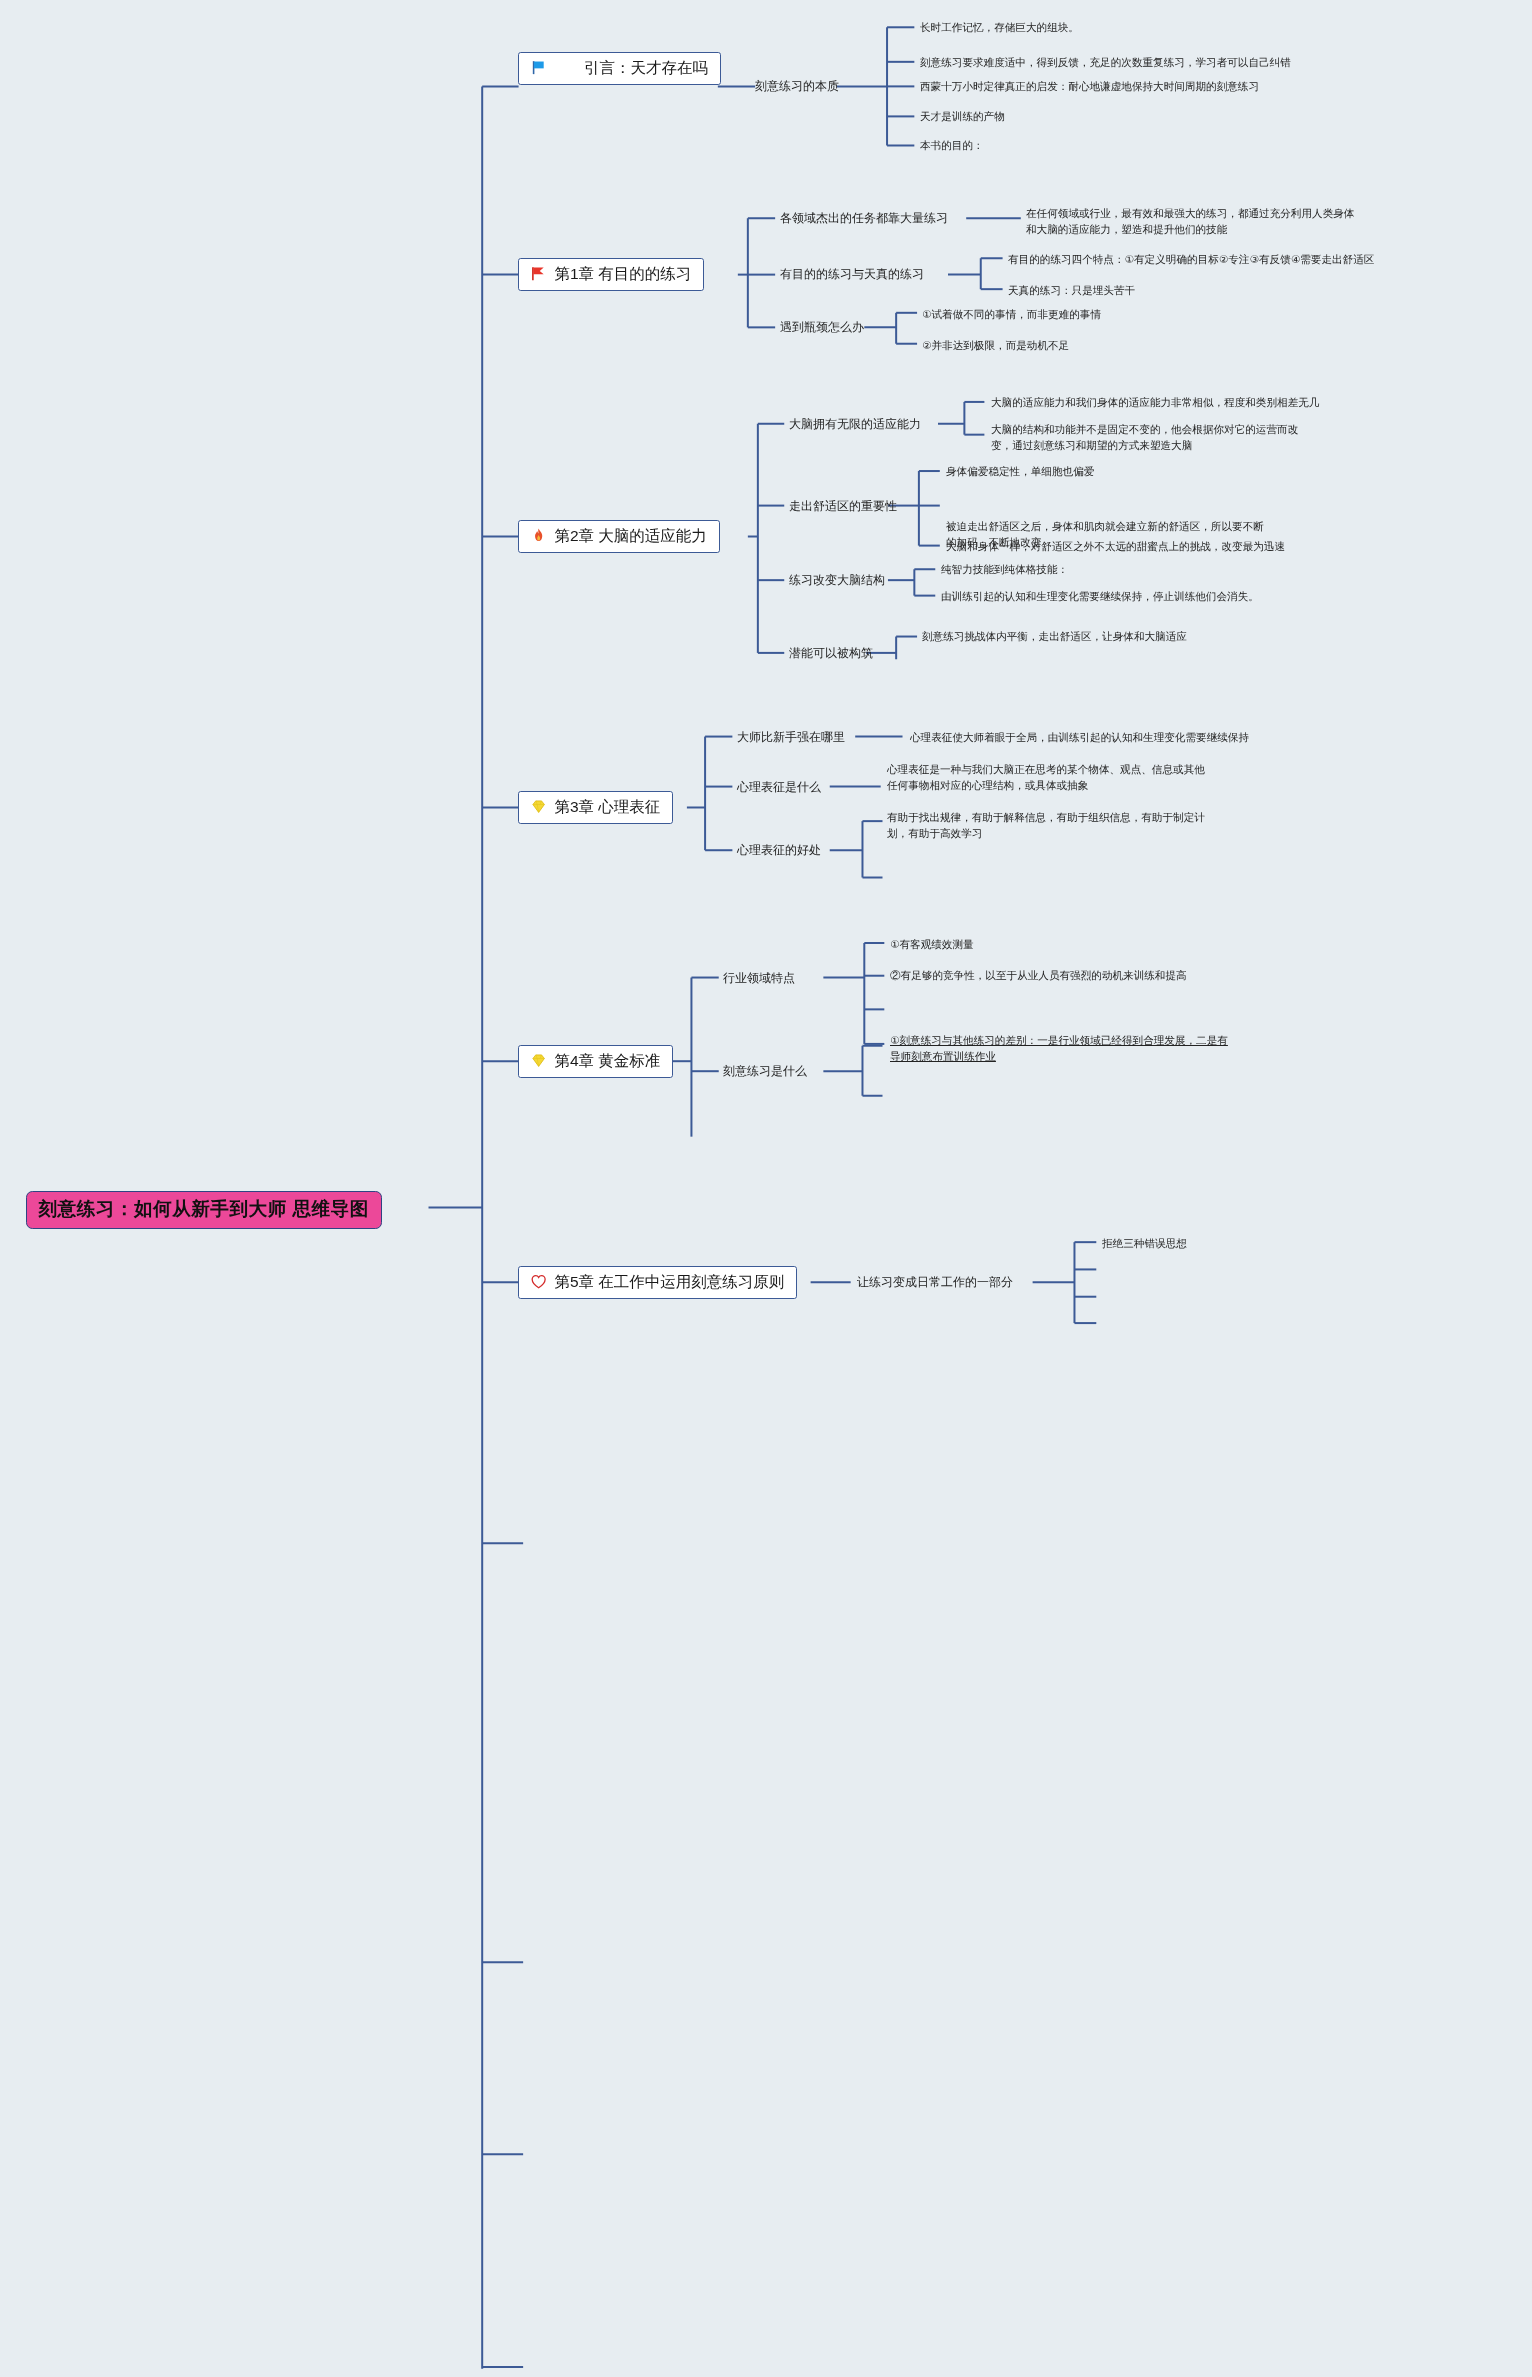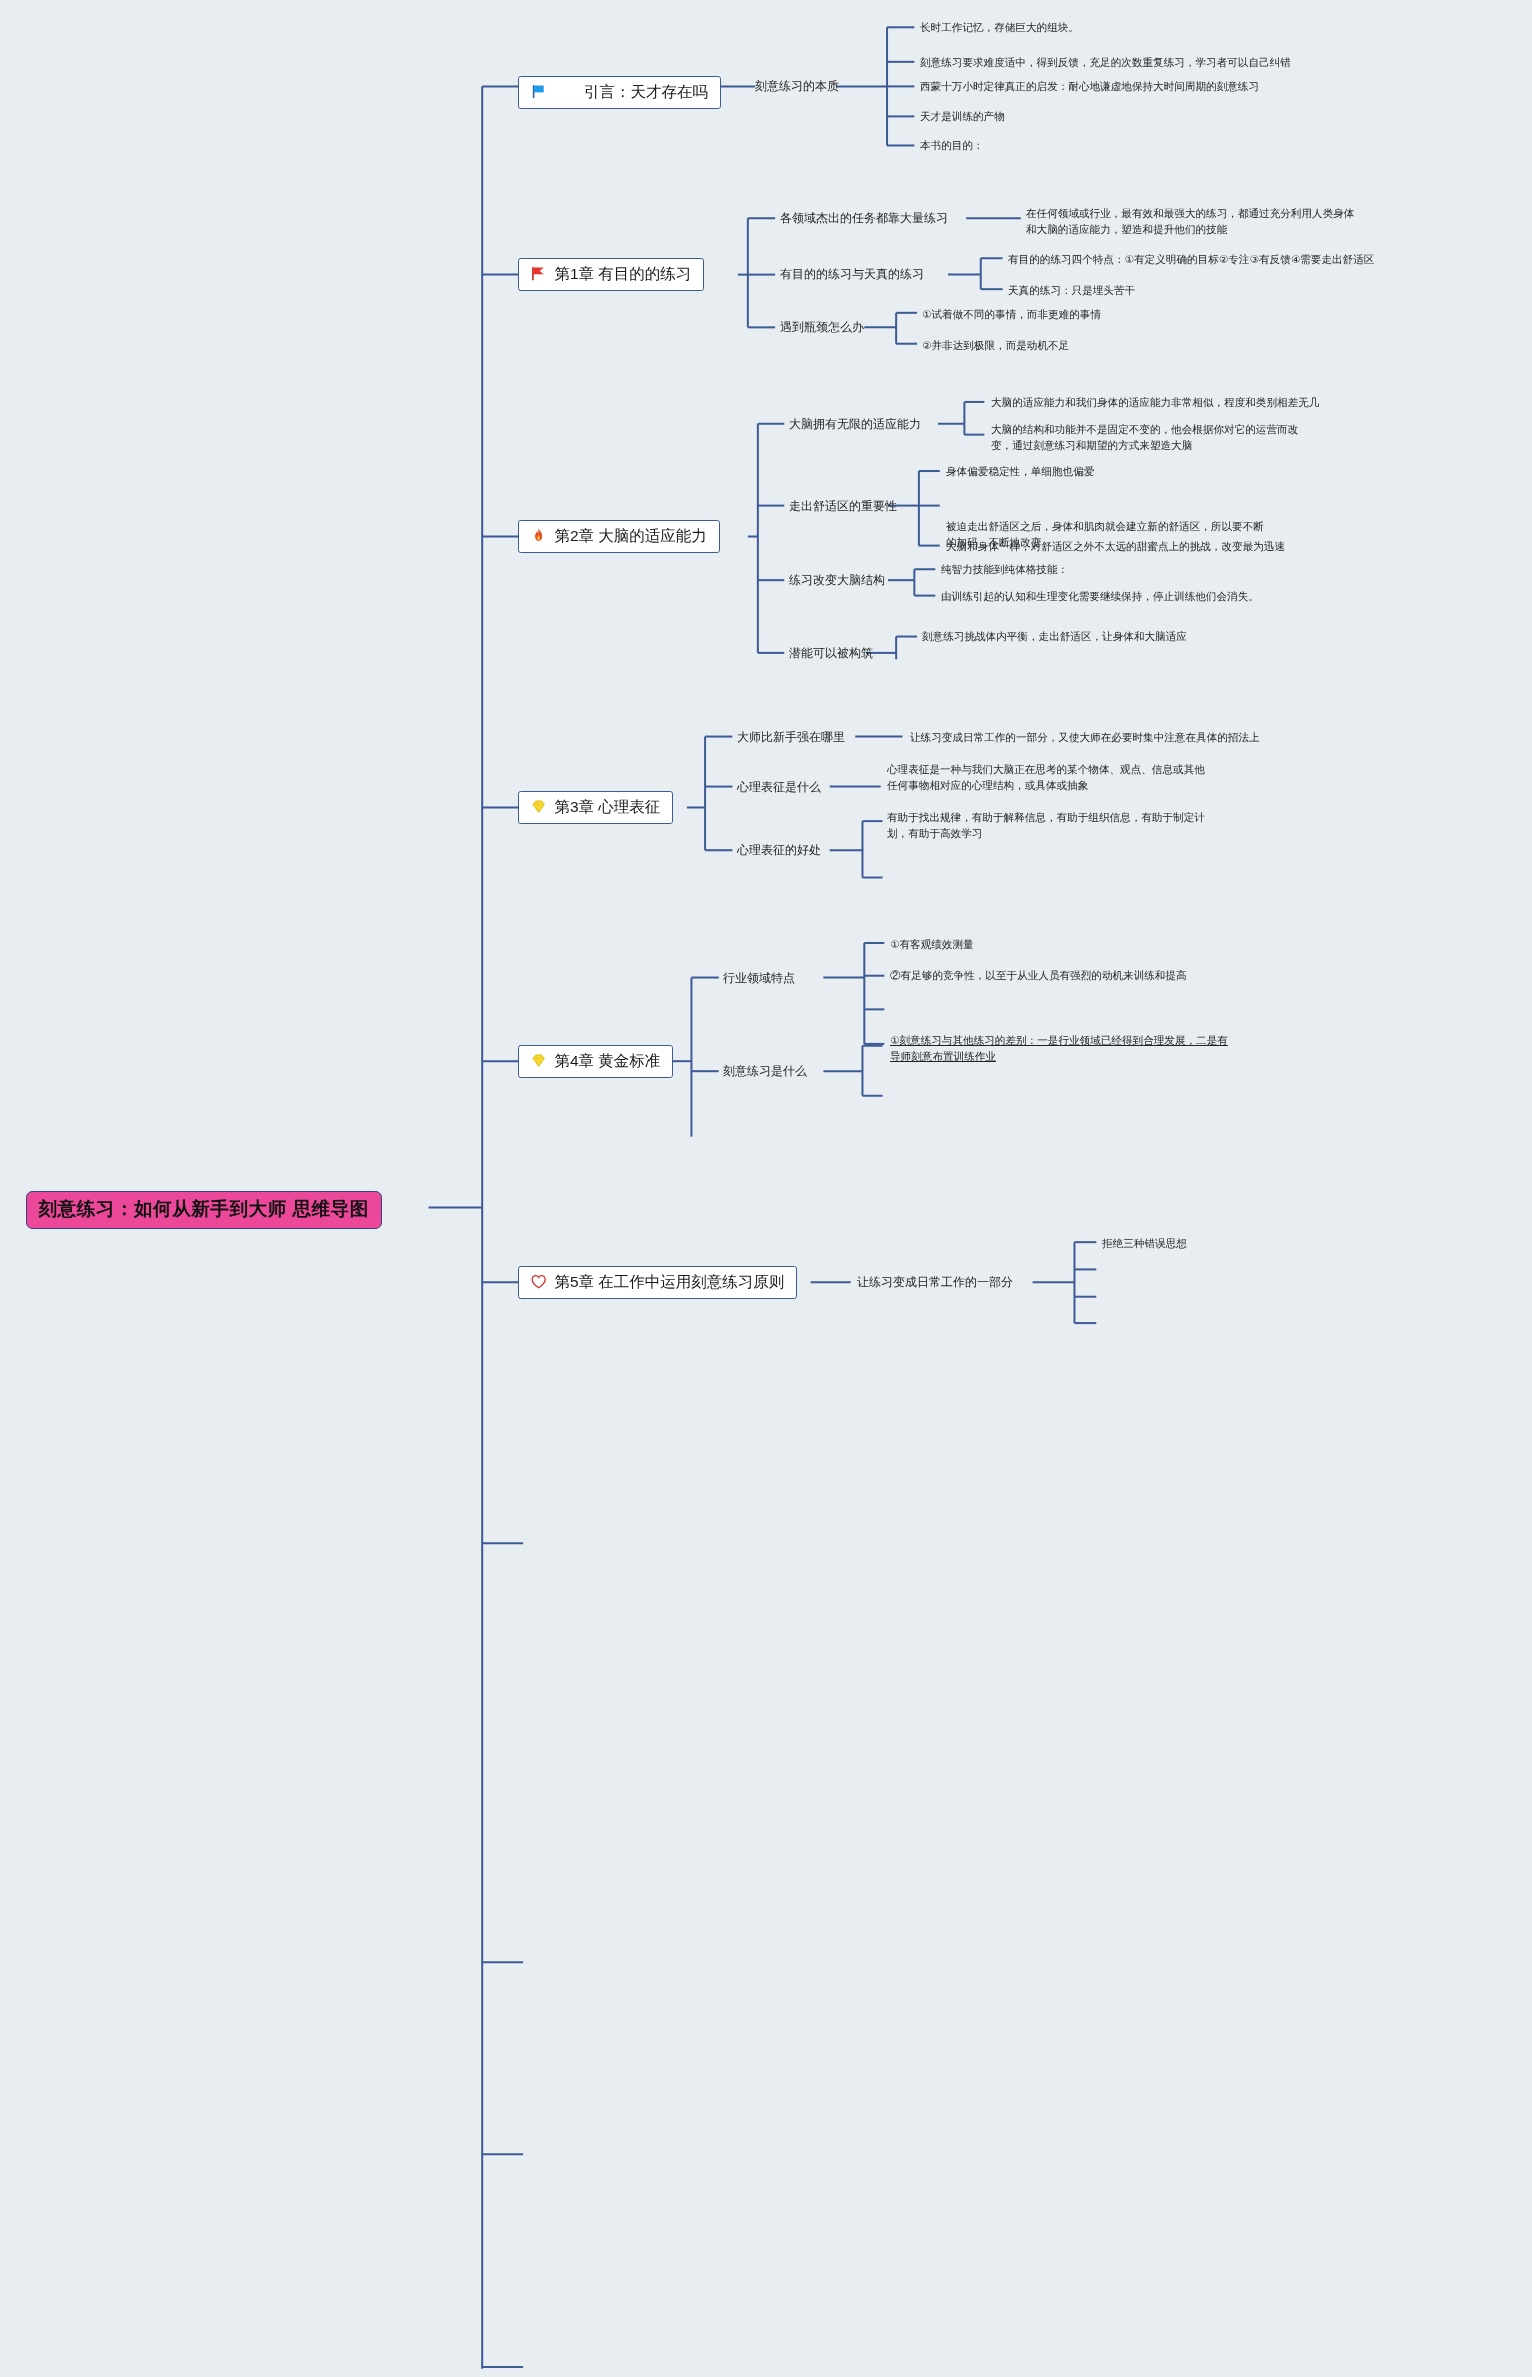--- a/index.html
+++ b/index.html
@@ -184,21 +184,21 @@
     <line x1="1181" y1="1366" x2="1205" y2="1366"></line>
     <line x1="1181" y1="1396" x2="1205" y2="1396"></line>
     <line x1="1181" y1="1426" x2="1205" y2="1426"></line>
     <line x1="1181" y1="1455" x2="1205" y2="1455"></line>
   </svg>
 
   <div class="node root" style="left:25.5px; top:1191px;">
     <span>刻意练习：如何从新手到大师 思维导图</span>
   </div>
 
-  <div class="node chap" style="left:518px; top:76px;gap:36px;">
+  <div class="node chap" style="left:518px; top:52px;gap:36px;">
     <span class="ic">
       <svg viewBox="0 0 24 24" width="17.3" height="17.3">
           <path d="M5 3 L5 21" stroke="#2f66a8" stroke-width="2.2" fill="none"></path>
           <path d="M5.5 3.5 L19 3.5 L19 13 L5.5 13 Z" fill="#1e9ae8"></path>
         </svg>
     </span>
     <span class="lbl">引言：天才存在吗</span>
   </div>
 
   <div class="node topic" style="left:755px; top:78px;">
@@ -265,21 +265,21 @@
           <path d="M4 9 L20 9 M8 4 L10 9 L12 20 M16 4 L14 9" stroke="#e8c71e" stroke-width=".9" fill="none"></path>
         </svg>
     </span>
     <span class="lbl">第3章 心理表征</span>
   </div>
 
   <div class="node topic" style="left:737px; top:729px;"><span>大师比新手强在哪里</span></div>
   <div class="node topic" style="left:737px; top:779px;"><span>心理表征是什么</span></div>
   <div class="node topic" style="left:737px; top:842px;"><span>心理表征的好处</span></div>
 
-  <div class="node leaf nw" style="left:910px; top:729px;"><span>让练习变成日常工作的一部分，又使大师在必要时集中注意在具体的招法上</span></div>
+  <div class="node leaf nw" style="left:910px; top:729px;"><span>心理表征使大师着眼于全局，由训练引起的认知和生理变化需要继续保持</span></div>
   <div class="node leaf w2" style="left:887px; top:761px;"><span>心理表征是一种与我们大脑正在思考的某个物体、观点、信息或其他任何事物相对应的心理结构，或具体或抽象</span></div>
   <div class="node leaf w2" style="left:887px; top:809px;"><span>有助于找出规律，有助于解释信息，有助于组织信息，有助于制定计划，有助于高效学习</span></div>
 
   <div class="node chap" style="left:518px; top:1045px;">
     <span class="ic">
       <svg viewBox="0 0 24 24" width="17.3" height="17.3">
           <path d="M4 9 L8 4 L16 4 L20 9 L12 20 Z" fill="#f4d835" stroke="#d9b400" stroke-width="1"></path>
           <path d="M4 9 L20 9 M8 4 L10 9 L12 20 M16 4 L14 9" stroke="#e8c71e" stroke-width=".9" fill="none"></path>
         </svg>
     </span>

